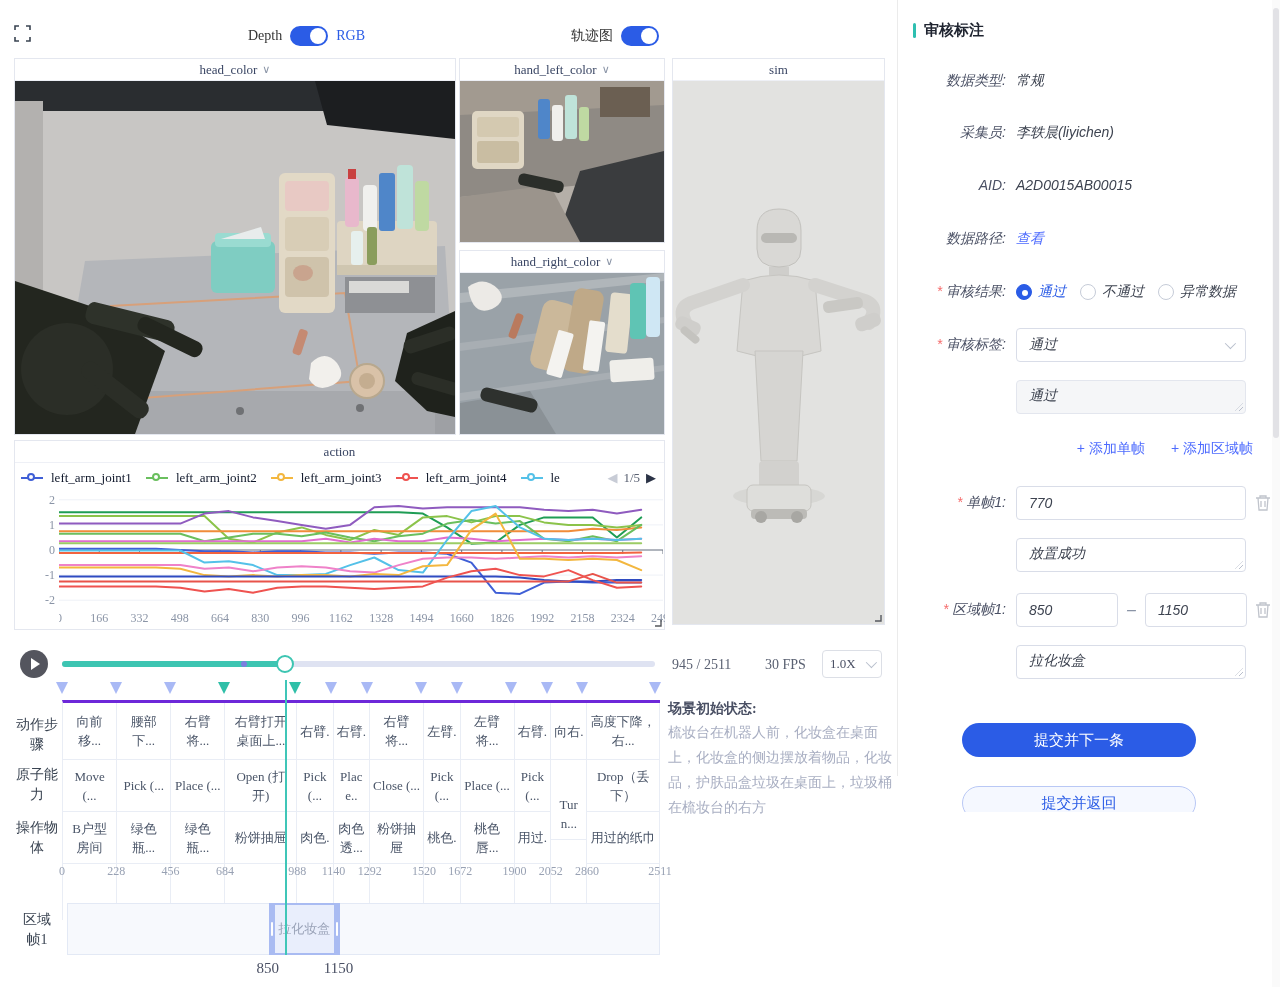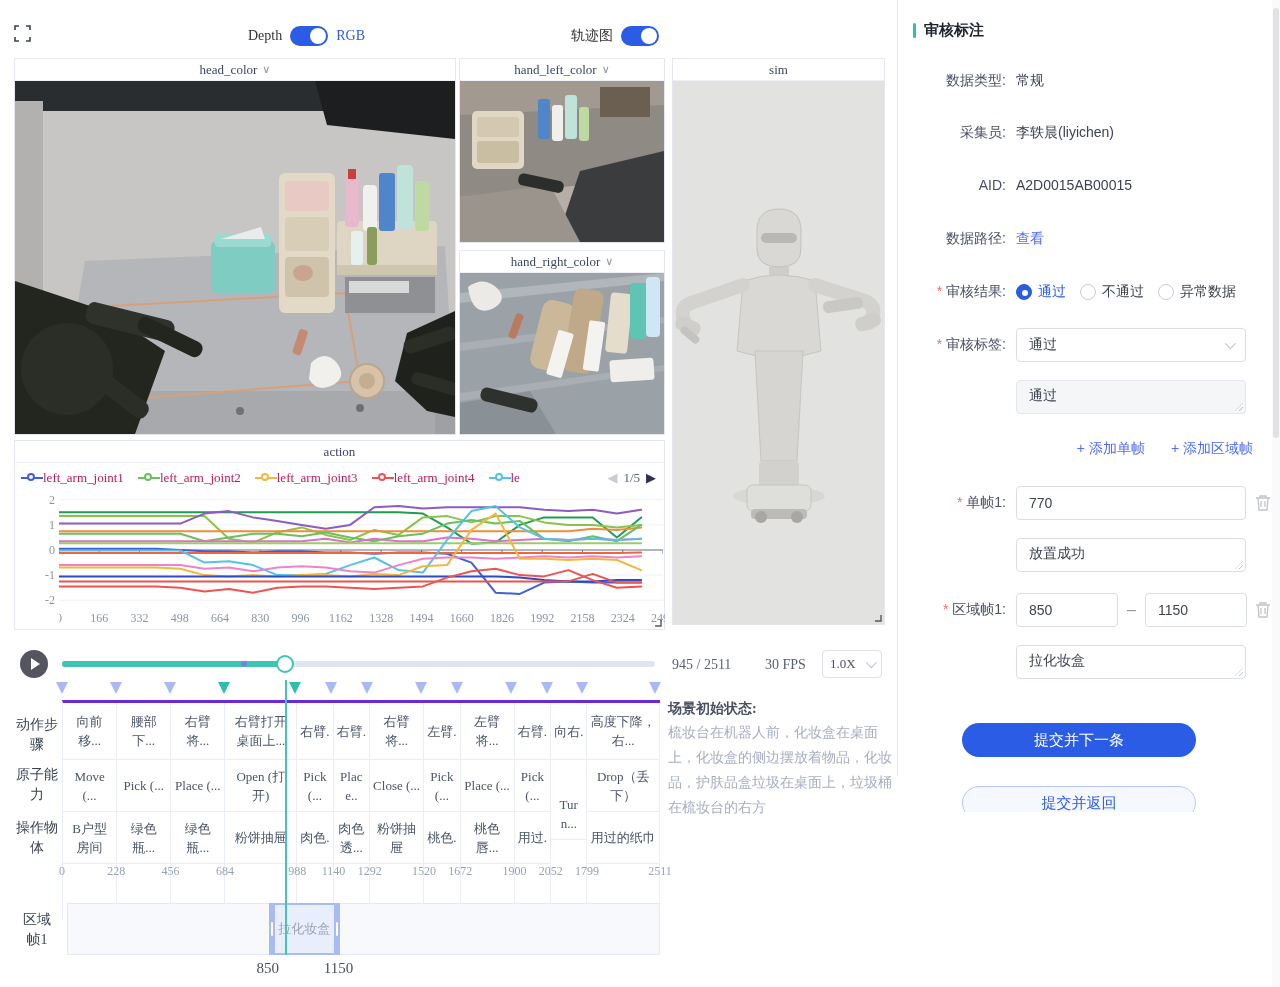--- a/index.html
+++ b/index.html
@@ -28,21 +28,21 @@
   .p-head { left:14px; top:58px; width:442px; height:377px; }
   .p-hand-left { left:459px; top:58px; width:206px; height:185px; }
   .p-hand-right { left:459px; top:250px; width:206px; height:185px; }
   .p-sim { left:672px; top:58px; width:213px; height:567px; }
   .p-action { left:14px; top:440px; width:651px; height:190px; }
   .corner-resize { position:absolute; right:2px; bottom:2px; width:10px; height:10px; cursor:nwse-resize; }
 
   
   .legend-row { position:absolute; left:6px; top:24px; width:639px; height:26px; display:flex; align-items:center; }
   .legend-items { display:flex; align-items:center; gap:14px; flex:1; overflow:hidden; }
-  .legend-item { display:flex; align-items:center; gap:0; font-size:13px; color:#be185d; white-space:nowrap; cursor:pointer; }
+  .legend-item { display:flex; align-items:center; gap:8px; font-size:13px; color:#0f172a; white-space:nowrap; cursor:pointer; }
   .legend-mark { width:22px; height:10px; position:relative; }
   .legend-mark .ln { position:absolute; left:0; top:4px; width:22px; height:2px; }
   .legend-mark .cr { position:absolute; left:6px; top:0; width:8px; height:8px; border-radius:50%; background:#fff; border:2px solid; }
   .pagination { display:flex; align-items:center; gap:6px; font-size:13px; color:#5a6172; padding-right:4px; }
   .pg-prev { color:#c8ccd6; cursor:pointer; }
   .pg-next { color:#2b3346; cursor:pointer; }
   .chart-wrap { position:absolute; left:44px; top:50px; width:604px; height:118px; }
   .ylabels { position:absolute; left:14px; top:50px; width:26px; height:118px; }
   .ylabels span { position:absolute; right:0; transform:translateY(-50%); font-size:12px; color:#8a94a6; }
   .xlabels { position:absolute; left:44px; top:170px; width:606px; height:16px; overflow:hidden; }
@@ -93,21 +93,21 @@
 
   .scene-info { position:absolute; left:668px; top:698px; width:226px; }
   .scene-title { font-size:14px; color:#4a5064; font-weight:bold; line-height:22px; }
   .scene-text { font-size:14px; color:#a8aec2; line-height:25px; }
 
   
   .right-panel { position:absolute; left:897px; top:0; width:383px; height:776px; background:#fff; border-left:1px solid #ebebeb; }
   .rp-title { position:absolute; left:15px; top:21px; display:flex; align-items:center; gap:8px; }
   .rp-title .bar { width:3px; height:15px; background:#2ebfb0; border-radius:2px; }
   .rp-title .txt { font-size:15px; font-weight:bold; color:#1f2430; }
-  .r-row { position:absolute; left:10px; width:365px; display:flex; align-items:center; }
+  .r-row { position:absolute; left:10px; width:365px; display:flex; align-items:center;font-style:italic; }
   .r-label { flex:0 0 98px; text-align:right; margin-right:10px; font-size:14px; color:#4a5064; white-space:nowrap; }
   .r-value { font-size:14px; color:#3d4350; }
   .r-link { color:#4d6bfe; cursor:pointer; }
   .req::before { content:"* "; color:#f56c6c; }
   .radio-group { display:flex; align-items:center; gap:14px; }
   .radio-item { display:flex; align-items:center; gap:6px; font-size:14px; color:#3d4350; cursor:pointer; white-space:nowrap; }
   .radio { width:16px; height:16px; border-radius:50%; border:1px solid #c6ccd8; background:#fff; position:relative; }
   .radio.checked { background:#2b5ce6; border-color:#2b5ce6; }
   .radio.checked::after { content:""; position:absolute; left:5px; top:5px; width:6px; height:6px; border-radius:50%; background:#fff; }
   .radio-item.selected { color:#2b5ce6; }
@@ -508,21 +508,21 @@
         <span style="left: 54.2987px;">228</span>
         <span style="left: 108.597px;">456</span>
         <span style="left: 162.896px;">684</span>
         <span style="left: 235.294px;">988</span>
         <span style="left: 271.493px;">1140</span>
         <span style="left: 307.693px;">1292</span>
         <span style="left: 361.991px;">1520</span>
         <span style="left: 398.19px;">1672</span>
         <span style="left: 452.489px;">1900</span>
         <span style="left: 488.688px;">2052</span>
-        <span style="left: 524.887px;">1799</span>
+        <span style="left: 524.887px;">2860</span>
         <span style="left: 598px;">2511</span>
       </div>
 
     <div class="row-label" style="top:910px;">区域<br>帧1</div>
     <div class="region-box">
       <div class="region-band" id="region-band" style="left: 200.737px; width: 70.8483px;">
         <div class="band-handle bh-l"></div>
         <span class="txt">拉化妆盒</span>
         <div class="band-handle bh-r"></div>
       </div>

